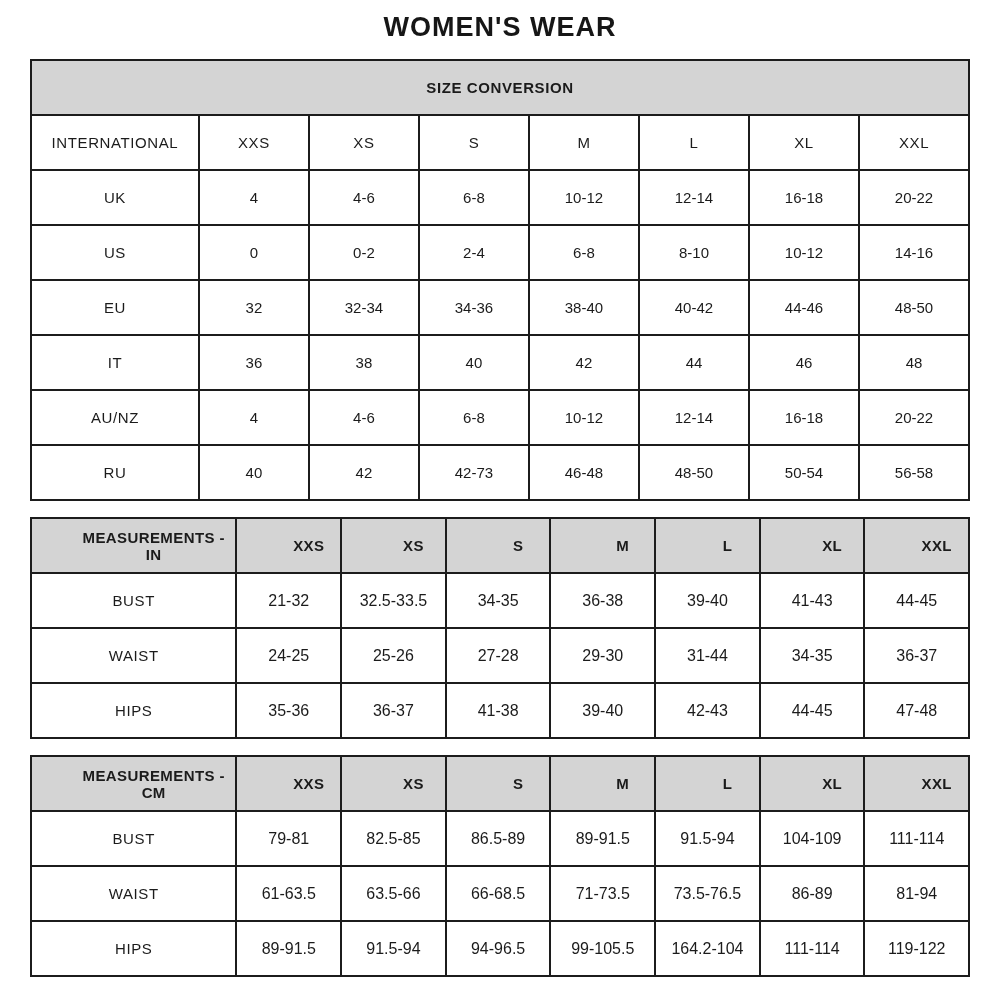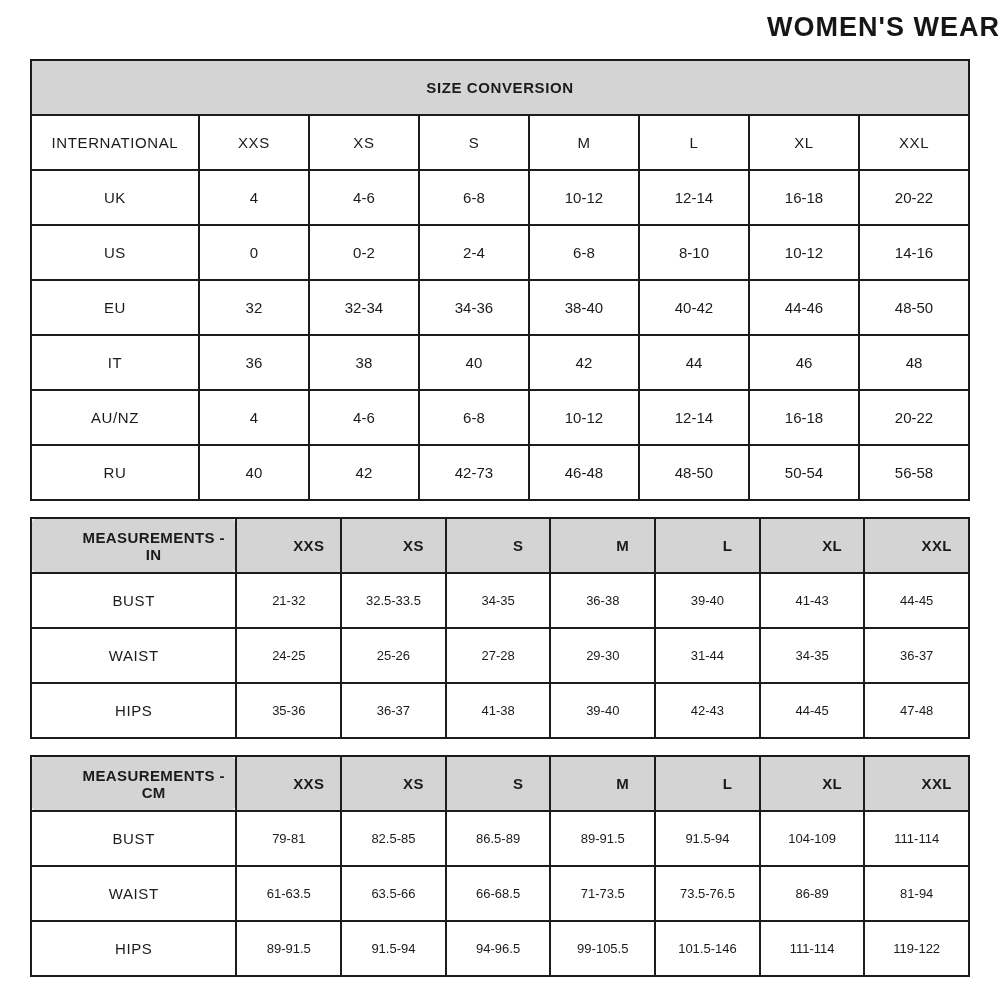--- a/index.html
+++ b/index.html
@@ -9,21 +9,21 @@
     font-family: "Liberation Sans", sans-serif;
     color: #1b1b1b;
   }
   .page {
     width: 1000px;
     height: 1000px;
     padding-top: 12px;
     background: #ffffff;
   }
   h1.page-title {
-    text-align: right;
+    text-align: center;
     font-size: 27px;
     line-height: 31px;
     font-weight: 700;
     letter-spacing: 1px;
     margin-bottom: 14px;
     color: #161616;
   }
   table.size-table {
     width: 940px;
     margin: 16px auto;
@@ -52,22 +52,22 @@
   .conv .head-cell {
     font-weight: 400;
     letter-spacing: 0.6px;
   }
   .meas .head-cell {
     background: #d4d4d4 !important;
     font-weight: 700 !important;
     letter-spacing: 0.4px;
     padding-left: 44px;
   }
-  .meas td.value-cell { font-size: 13px; }
-  .label-cell { letter-spacing: 0.6px; border-radius: 7px; }
+  .meas td.value-cell { font-size: 16px; }
+  .label-cell { letter-spacing: 0.6px; }
 </style>
 </head>
 <body>
 
 <div class="page">
 
   <h1 class="page-title">WOMEN'S WEAR</h1>
 
   <table class="size-table conv">
     <colgroup>
@@ -259,20 +259,20 @@
           <td class="value-cell">73.5-76.5</td>
           <td class="value-cell">86-89</td>
           <td class="value-cell">81-94</td>
         </tr>
         <tr>
           <td class="label-cell">HIPS</td>
           <td class="value-cell">89-91.5</td>
           <td class="value-cell">91.5-94</td>
           <td class="value-cell">94-96.5</td>
           <td class="value-cell">99-105.5</td>
-          <td class="value-cell">101.5-146</td>
+          <td class="value-cell">164.2-104</td>
           <td class="value-cell">111-114</td>
           <td class="value-cell">119-122</td>
         </tr>
       </tbody>
   </table>
 
 </div>
 
 </body></html>

